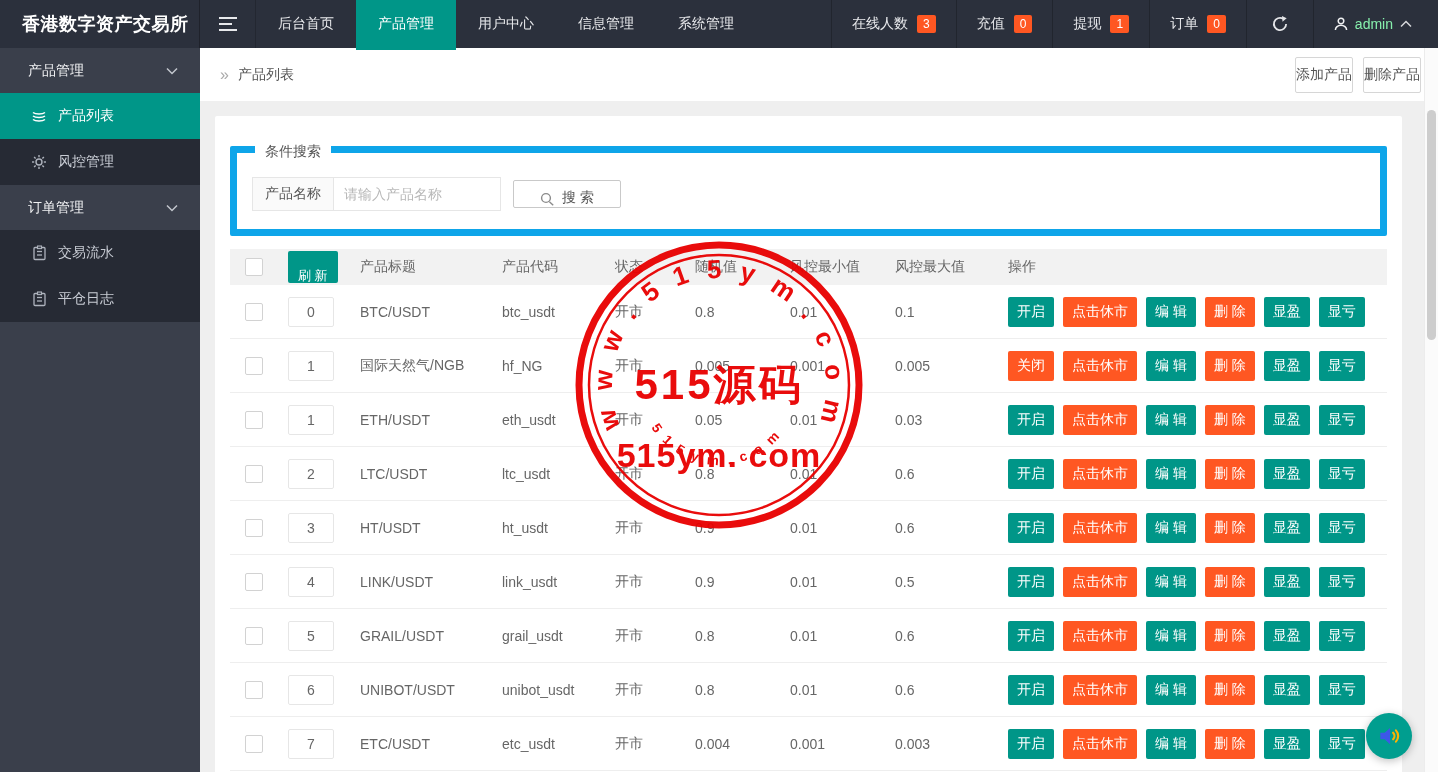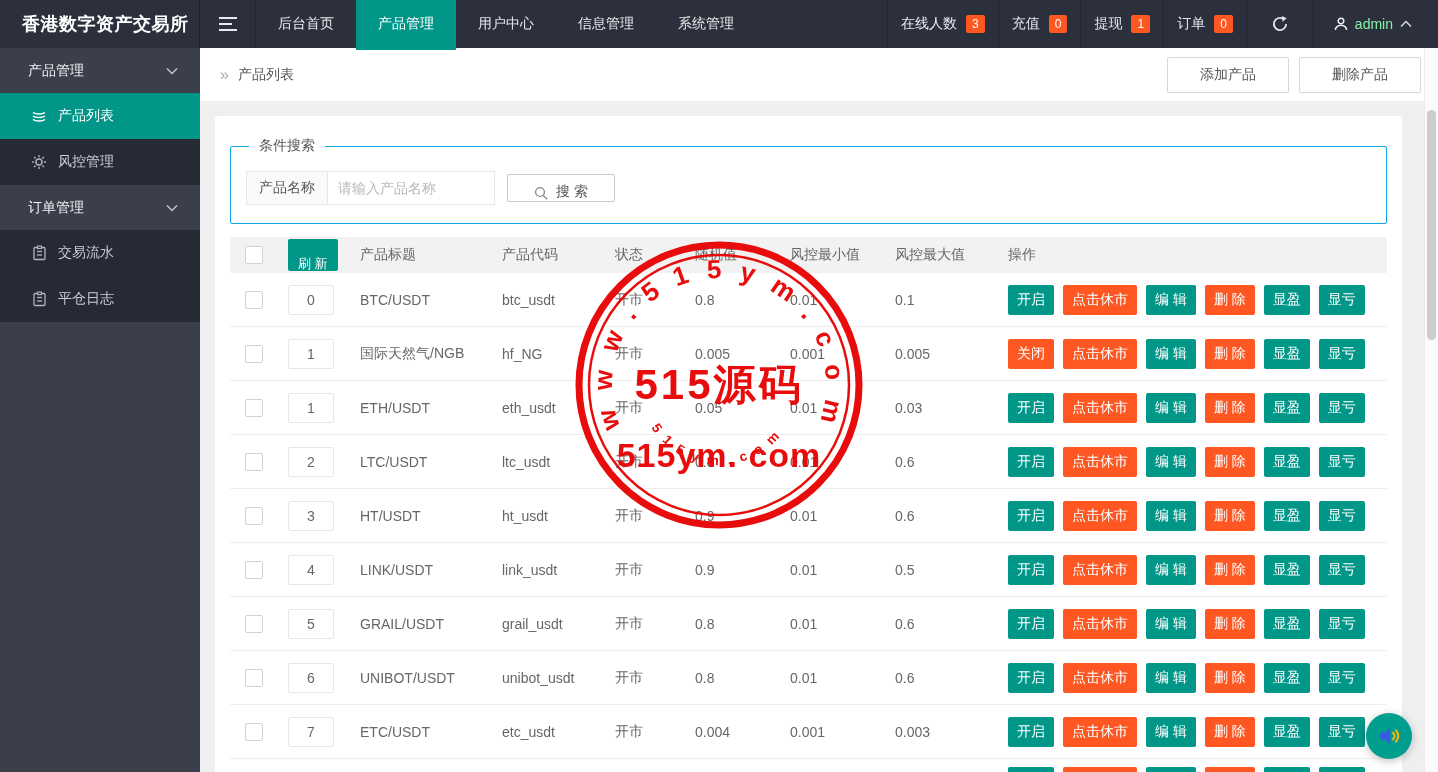--- a/index.html
+++ b/index.html
@@ -9,45 +9,45 @@
 
   
   .topbar { position:absolute; left:0; top:0; width:1438px; height:48px; background:#2b303c; display:flex; align-items:stretch; z-index:20; }
   .logo { width:200px; display:flex; align-items:center; padding-left:22px; color:#fff; font-size:18px; font-weight:bold; letter-spacing:.5px; border-right:1px solid rgba(0,0,0,.28); }
   .hamburger { width:56px; display:flex; align-items:center; justify-content:center; border-right:1px solid rgba(0,0,0,.18); cursor:pointer; }
   .topnav { display:flex; align-items:stretch; }
   .topnav .nav-item { position:relative; display:flex; align-items:center; padding:0 22px; color:#e8e9ec; font-size:14px; cursor:pointer; }
   .topnav .nav-item.active { background:#009688; color:#fff; }
   .topnav .nav-item.active::after { content:""; position:absolute; left:0; right:0; bottom:-2px; height:2px; background:#009688; z-index:30; }
   .top-spacer { flex:1; }
-  .stat-cell { display:flex; align-items:center; padding:0 13px; color:#e8e9ec; border-left:1px solid rgba(0,0,0,.22); cursor:pointer; white-space:nowrap; }
+  .stat-cell { display:flex; align-items:center; padding:0 20px; color:#e8e9ec; border-left:1px solid rgba(0,0,0,.22); cursor:pointer; white-space:nowrap; }
   .badge { display:inline-block; margin-left:9px; background:#FF5722; color:#fff; font-size:12px; line-height:18px; padding:0 6px; border-radius:2px; }
   .refresh-cell { display:flex; align-items:center; padding:0 24px; border-left:1px solid rgba(0,0,0,.22); cursor:pointer; }
   .admin-cell { display:flex; align-items:center; gap:7px; padding:0 26px 0 20px; color:#86efac; border-left:1px solid rgba(0,0,0,.22); cursor:pointer; }
 
   
   .sidebar { position:absolute; left:0; top:48px; width:200px; bottom:0; background:#3a3f4b; z-index:15; }
   .side-group-title { height:45px; display:flex; align-items:center; justify-content:space-between; padding:0 22px 0 28px; color:#f0f1f3; cursor:pointer; }
   .side-children { background:#262a34; }
   .side-item { height:46px; display:flex; align-items:center; gap:10px; padding-left:30px; color:#c8ccd4; cursor:pointer; }
   .side-item.active { background:#009688; color:#fff; }
   .side-item .sicon { display:flex; width:18px; justify-content:center; }
 
   
   .main { position:absolute; left:200px; top:48px; right:14px; bottom:0; }
   .crumb-bar { position:absolute; left:0; top:0; width:1238px; height:53px; background:#fff; display:flex; align-items:center; padding:0 17px 0 20px; }
   .crumb-chev { color:#aaa; font-size:16px; margin-right:9px; }
   .crumb-text { color:#545454; }
   .crumb-actions { margin-left:auto; display:flex; gap:10px; }
-  .ghost-btn { background:#fff; border:1px solid #d6d6d6; border-radius:2px; height:36px; padding:0 32px; font-size:14px; color:#555; cursor:pointer; font-family:inherit; }
+  .ghost-btn { background:#fff; border:1px solid #d6d6d6; border-radius:2px; height:36px; padding:0 0; font-size:14px; color:#555; cursor:pointer; font-family:inherit; }
 
   .content { position:absolute; left:0; top:53px; right:0; bottom:-60px; background:#efefef; padding:15px 22px 0 15px; }
   .card { background:#fff; border-radius:2px; width:1187px; min-height:760px; padding:15px; }
 
-  .fieldset { position:relative; border:1px solid #0ea5e9; border-radius:2px; margin:15px 0 0 0; padding:24px 15px 18px 15px; }
+  .fieldset { position:relative; border:7px solid #0ea5e9; border-radius:2px; margin:15px 0 0 0; padding:24px 15px 18px 15px; }
   .legend { position:absolute; top:-10px; left:18px; background:#fff; padding:0 10px; color:#555; font-size:14px; }
   .search-row { display:flex; align-items:center; }
   .form-label { height:34px; display:flex; align-items:center; padding:0 12px; border:1px solid #e6e6e6; border-right:none; background:#fafafa; color:#565656;text-align:right; }
   .form-input { height:34px; width:168px; border:1px solid #e6e6e6; padding:8px 10px; font-size:14px; color:#666; font-family:inherit; outline:none; }
   .form-input::placeholder { color:#b8b8b8; }
   .search-btn { margin-left:12px; height:28px; padding:0 26px; background:#fff; border:1px solid #c9c9c9; border-radius:2px; display:flex; align-items:flex-end; gap:7px; font-size:14px; color:#555; cursor:pointer; font-family:inherit; }
 
   
   .table { margin-top:13px; }
   .tr { display:flex; align-items:center; height:54px; border-bottom:1px solid #eee; }

